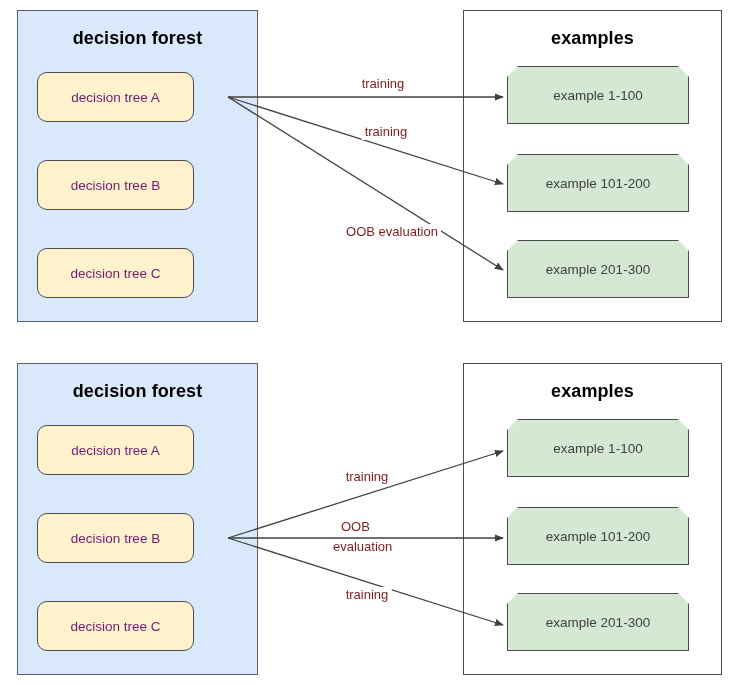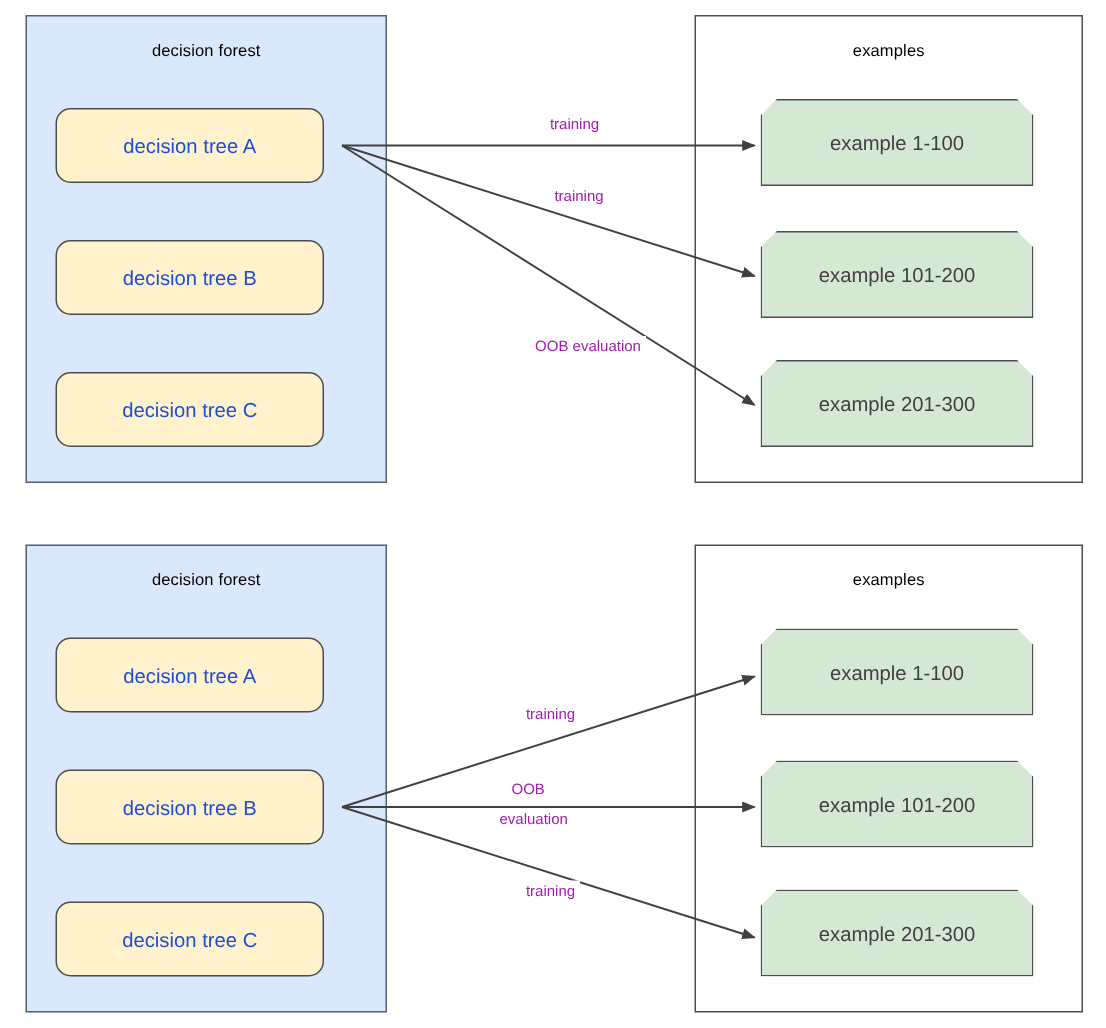--- a/index.html
+++ b/index.html
@@ -12,45 +12,45 @@
   .forest-panel{
     position:absolute;left:17px;top:10px;width:241px;height:312px;
     background:#dae8fc;border:1.5px solid #56606e;box-sizing:border-box;
   }
   .examples-panel{
     position:absolute;left:463px;top:10px;width:259px;height:312px;
     background:#ffffff;border:1.5px solid #4d4d4d;box-sizing:border-box;
   }
   .panel-title{
     position:absolute;left:0;right:0;top:17px;text-align:center;
-    font-size:11px;font-weight:normal;letter-spacing:.1px;
+    font-size:18px;font-weight:bold;letter-spacing:.1px;
   }
 
   .tree-box{
-    position:absolute;left:20px;width:179px;height:50px;
+    position:absolute;left:20px;width:157px;height:50px;
     background:#fff2cc;border:1.3px solid #4d4d4d;border-radius:10px;
     box-sizing:border-box;display:flex;align-items:center;justify-content:center;
-    font-size:13.5px;color:#1d4ed8;
+    font-size:13.5px;color:#701a75;
   }
   .tree-1{top:62px;}
   .tree-2{top:150px;}
   .tree-3{top:238px;}
 
   .ex-box{
     position:absolute;left:44px;width:182px;height:58px;
     background:#d5e8d4;border:1.3px solid #4d4d4d;box-sizing:border-box;
     display:flex;align-items:center;justify-content:center;
     font-size:13.5px;color:#404040;
     clip-path:polygon(0 11px, 11px 0, calc(100% - 11px) 0, 100% 11px, 100% 100%, 0 100%);
   }
 
   .edges{position:absolute;left:0;top:0;width:737px;height:322px;overflow:visible;}
 
   .edge-label{
-    position:absolute;font-size:10px;color:#a21caf;
+    position:absolute;font-size:13px;color:#7f1d1d;
     background:#ffffff;padding:0 3px;white-space:nowrap;line-height:16px;
   }
   .lbl-center{transform:translateX(-50%);text-align:center;}
 </style>
 </head>
 <body>
 
 <div class="diagram" id="diagram-1">
 
   <div class="forest-panel">

